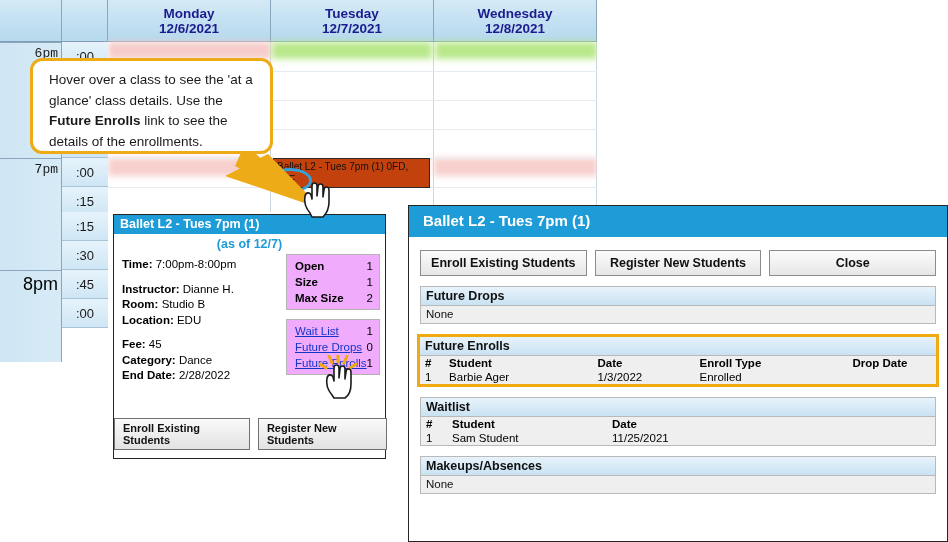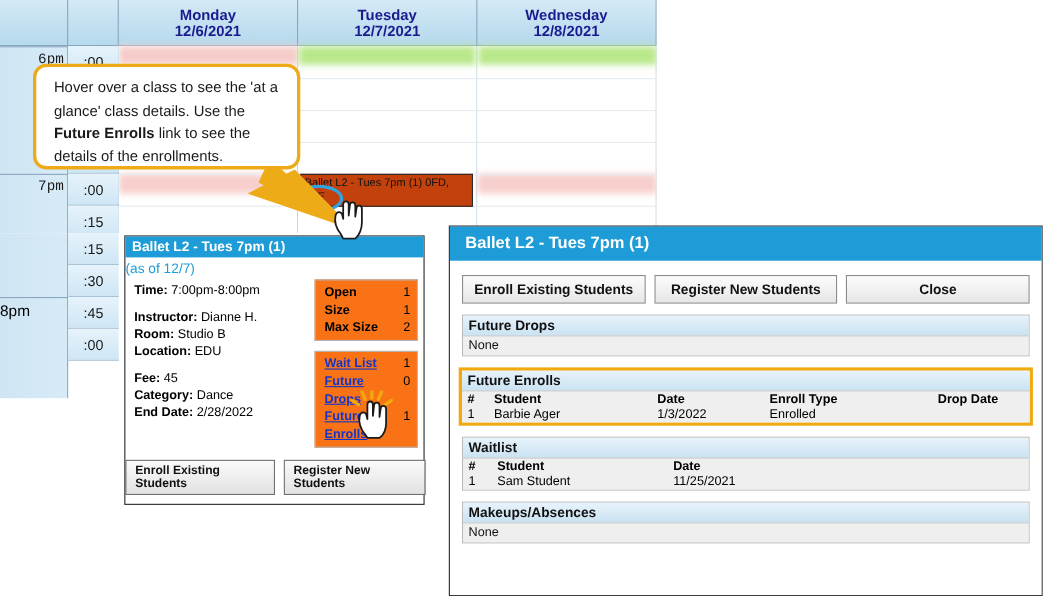--- a/index.html
+++ b/index.html
@@ -64,32 +64,32 @@
   #callout b { font-weight:bold; }
 
   
   .cursor { position:absolute; z-index:20; }
 
   
   #glance { position:absolute; left:113px; top:214px; width:273px; height:245px;
     background:#fff; border:1px solid #262626; z-index:12; }
   #glance .title { height:19px; background:#1e9cd7; color:#fff; font-weight:bold; font-size:12.5px;
     padding:2px 0 0 6px; }
-  #glance .asof { color:#1e9cd7; font-weight:normal; font-size:12.5px;
+  #glance .asof { text-align:center; color:#1e9cd7; font-weight:bold; font-size:12.5px;
     padding:3px 0 6px 0; }
   #glance .body { position:relative; padding:0 6px; }
   #glance .left { position:absolute; left:8px; top:0; width:160px; font-size:11.5px; line-height:15.5px; }
   #glance .left .lbl { font-weight:bold; }
   #glance .gap { height:9px; }
-  .statbox { position:absolute; border:1px solid #b4b4b4; background:#f97316;
+  .statbox { position:absolute; border:1px solid #b4b4b4; background:#f0abfc;
     font-size:11.5px; padding:3px 6px 3px 8px; }
   .statrow { display:flex; justify-content:space-between; line-height:16px; }
   .statrow .k { font-weight:bold; }
   .linkrow { display:flex; justify-content:space-between; line-height:16px; }
-  .linkrow a { color:#1535c9; text-decoration:underline; font-weight:bold; cursor:pointer; }
+  .linkrow a { color:#1535c9; text-decoration:underline; font-weight:normal; cursor:pointer; }
   #glance .btns { position:absolute; left:0; bottom:8px; width:273px; display:flex;
     justify-content:center; gap:8px; }
   .winbtn { border:1px solid #707070; background:linear-gradient(to bottom,#fafafa,#e2e2e2);
     font-size:11px; font-weight:bold; padding:3px 8px; color:#111; cursor:pointer;
     font-family:"Liberation Sans", sans-serif; }
 
   
   #dialog { position:absolute; left:408px; top:205px; width:540px; height:337px;
     background:#fff; border:1px solid #262626; z-index:11; }
   #dialog .dtitle { height:31px; background:#1e9cd7; color:#fff; font-weight:bold;
@@ -173,21 +173,21 @@
       <div class="min-cell" style="top:116px;">:00</div>
       <div class="min-cell" style="top:145px;">:15</div>
 
     </div>
 
   </div>
 </div>
 
 <div style="position:absolute;left:0;top:212px;width:108px;height:118px;z-index:3;">
   <div style="position:absolute;left:0;top:0;width:62px;height:118px;background:linear-gradient(to right,#cfe5f3,#d7ebf7);border-right:1px solid #8aa6bd;"></div>
-  <div style="position:absolute;left:0;top:62px;width:58px;font-size:14px;">8pm</div>
+  <div style="position:absolute;left:0;top:62px;width:58px;text-align:right;font-size:18px;">8pm</div>
   <div style="position:absolute;left:0;top:58px;width:62px;height:1px;background:#8aa6bd;"></div>
   <div class="min-cell" style="position:absolute;left:62px;top:0px;">:15</div>
   <div class="min-cell" style="position:absolute;left:62px;top:29px;">:30</div>
   <div class="min-cell" style="position:absolute;left:62px;top:58px;">:45</div>
   <div class="min-cell" style="position:absolute;left:62px;top:87px;">:00</div>
 </div>
 <div style="position:absolute;left:0;top:330px;width:62px;height:32px;background:linear-gradient(to right,#cfe5f3,#d7ebf7);border-right:1px solid #8aa6bd;z-index:2;"></div>
 
 <div id="cal-tooltip">
   <span>Ballet L2 - Tues 7pm (1) 0FD,</span><br>

